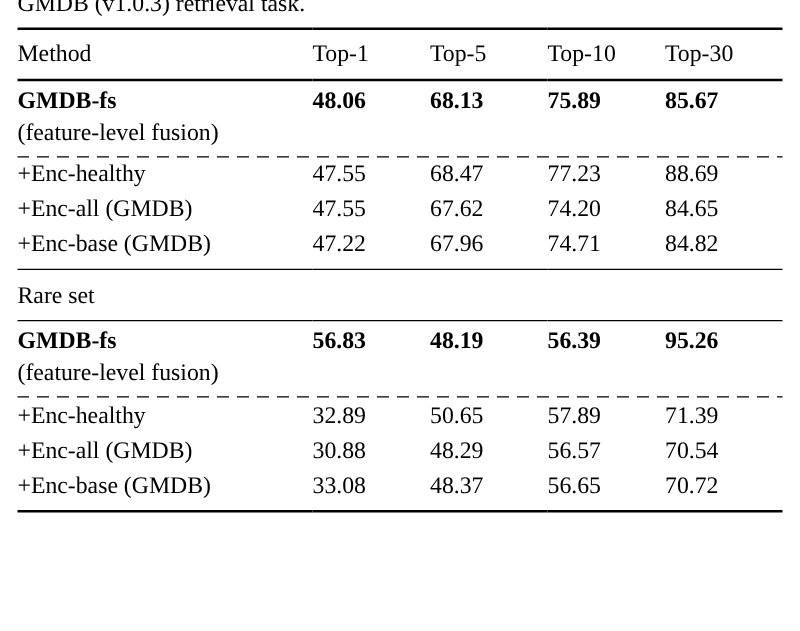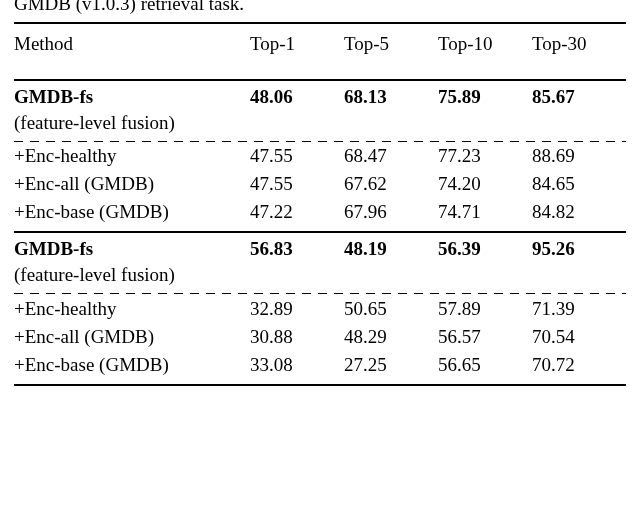--- a/index.html
+++ b/index.html
@@ -97,21 +97,21 @@
         #000 0px, #000 9px,
         rgba(0,0,0,0) 9px, rgba(0,0,0,0) 16px);
     background-size: 100% 1.4px;
     background-repeat: repeat-x;
     background-position: 0 0;
     border: 0;
   }
   tr.rule-dashed td > div { height: 1.4px; }
 
   
-  tr.hdr td { padding-top: 9px; padding-bottom: 24px; }
+  tr.hdr td { padding-top: 9px; padding-bottom: 8px; }
   tr.data td { padding-top: 5px; padding-bottom: 4px; font-weight: bold; }
   tr.data-tight td { padding-top: 3px; padding-bottom: 3px; }
   tr.group td { padding-top: 10px; padding-bottom: 8px; }
   tr.subnote td { padding-top: 0px; padding-bottom: 7px; }
 
   .bold { font-weight: bold; }
   .italic { }
 
   .group-label { font-weight: bold; }
 
@@ -202,20 +202,23 @@
       </tr>
 
       <tr class="spacer-sm">
           <td colspan="5"></td>
         </tr>
 
       <tr class="rule-mid">
         <td colspan="5"></td>
       </tr>
 
+      <tr class="group">
+        <td class="group-label" colspan="5">Rare set</td>
+      </tr>
 
       <tr class="rule-mid">
         <td colspan="5"></td>
       </tr>
 
       <tr class="data">
         <td>GMDB-fs</td>
         <td class="num">56.83</td>
         <td class="num">48.19</td>
         <td class="num">56.39</td>
@@ -247,21 +250,21 @@
         <td>+Enc-all (GMDB)</td>
         <td class="num">30.88</td>
         <td class="num">48.29</td>
         <td class="num">56.57</td>
         <td class="num">70.54</td>
       </tr>
 
       <tr class="data-tight">
         <td>+Enc-base (GMDB)</td>
         <td class="num bold">33.08</td>
-        <td class="num">27.25</td>
+        <td class="num">48.37</td>
         <td class="num">56.65</td>
         <td class="num">70.72</td>
       </tr>
 
       <tr class="spacer-sm">
           <td colspan="5"></td>
         </tr>
 
       <tr class="rule-bottom">
         <td colspan="5"></td>

